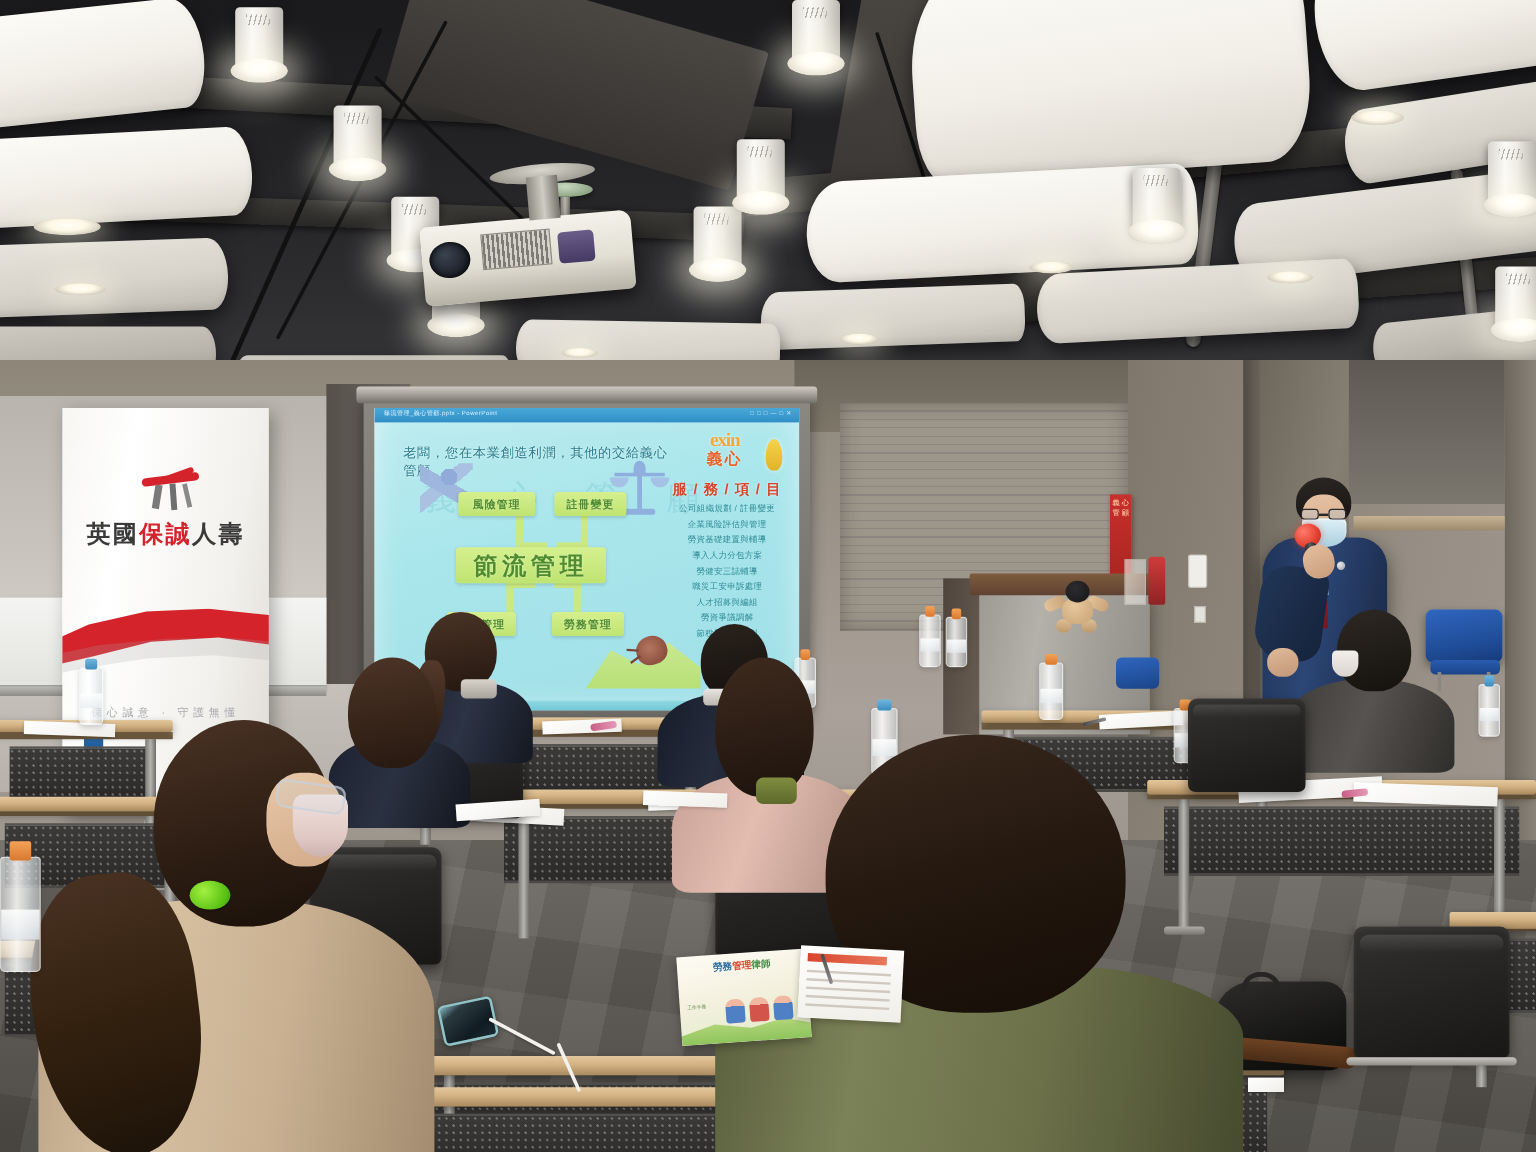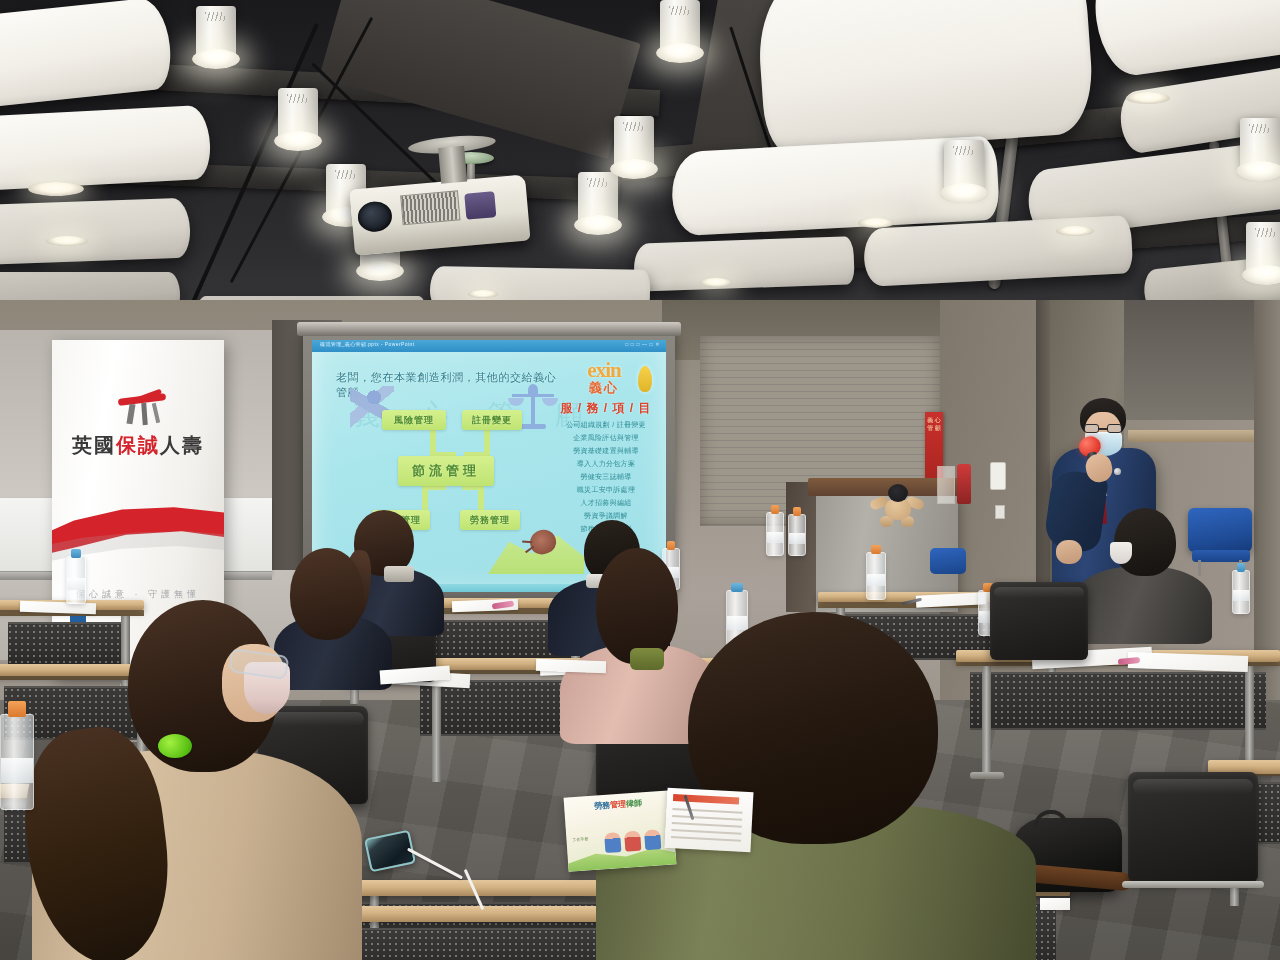--- a/index.html
+++ b/index.html
@@ -228,21 +228,21 @@
   .slide-head{
     position:absolute; left:24px; top:18px; width:225px;
     font-size:11px; color:#2a7b8a; letter-spacing:.6px;
     text-shadow:0 0 2px rgba(255,255,255,.8);
     filter:blur(.3px);
   }
   .exin{
     position:absolute; right:10px; top:8px; width:104px; text-align:center;
   }
   .exin .e1{
-    font-size:21px; font-weight:bold; color:#f2a93b; letter-spacing:-1px;
+    font-size:16px; font-weight:bold; color:#f2a93b; letter-spacing:-1px;
     font-family:"Liberation Serif", serif; line-height:1;
     text-shadow:0 0 3px rgba(255,255,255,.7);
   }
   .exin .e2{
     font-size:13px; color:#e8662e; font-weight:bold; letter-spacing:2px;
     margin-top:-2px; text-shadow:0 0 2px rgba(255,255,255,.8);
   }
   .exin .mascot{
     position:absolute; right:4px; top:6px; width:14px; height:26px;
     background:linear-gradient(180deg,#f7d24b,#e0b427);
@@ -263,21 +263,21 @@
     position:absolute;
     background:linear-gradient(180deg,#d5f08e,#bfe472);
     border-radius:3px;
     box-shadow:0 1px 3px rgba(0,0,0,.14);
     display:flex; align-items:center; justify-content:center;
     color:#4f8b2f; font-weight:bold; letter-spacing:1px;
     text-shadow:0 0 2px rgba(255,255,255,.5);
   }
   .gbox.b1{ left:70px; top:58px; width:64px; height:20px; font-size:9px; }
   .gbox.b2{ left:150px; top:58px; width:60px; height:20px; font-size:9px; }
-  .gbox.bc{ left:86px; top:104px; width:96px; height:30px; font-size:13px; letter-spacing:4px; }
+  .gbox.bc{ left:68px; top:104px; width:125px; height:30px; font-size:20px; letter-spacing:4px; }
   .gbox.b3{ left:60px; top:158px; width:58px; height:20px; font-size:9px; }
   .gbox.b4{ left:148px; top:158px; width:60px; height:20px; font-size:9px; }
   .gconn{ position:absolute; background:#cbe982; }
   .icon-worker{
     position:absolute; left:38px; top:34px; width:44px; height:44px;
     background:
       radial-gradient(circle at 55% 26%,#8fa8d8 0 7px,transparent 7px),
       linear-gradient(30deg,transparent 0 42%,#9fb5dd 42% 62%,transparent 62%),
       linear-gradient(-40deg,transparent 0 48%,#aabfe2 48% 66%,transparent 66%);
     opacity:.95;

